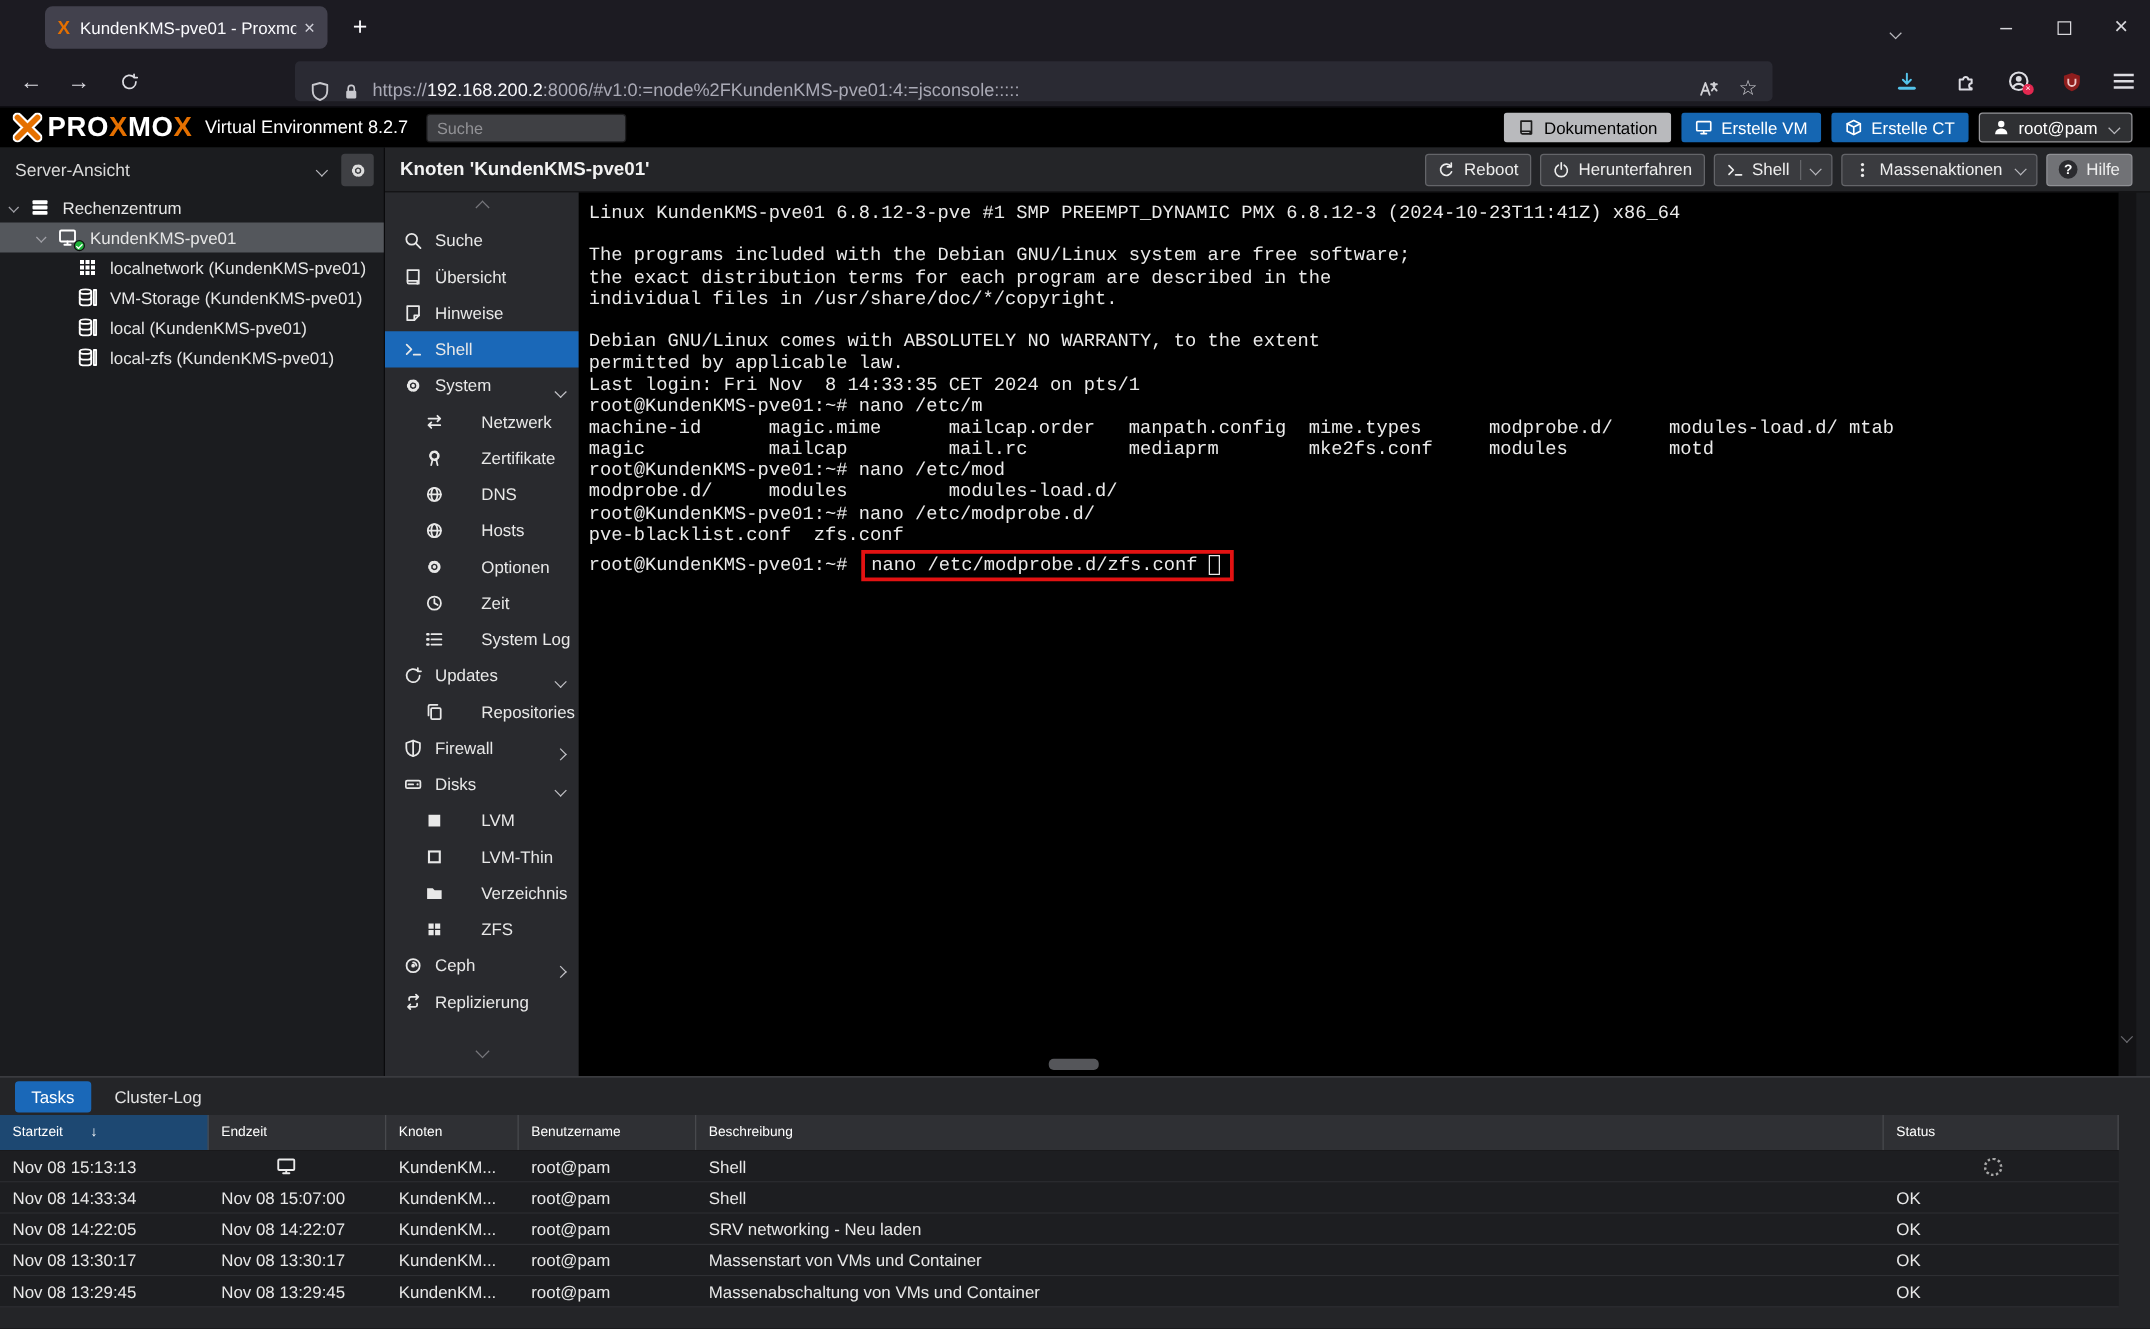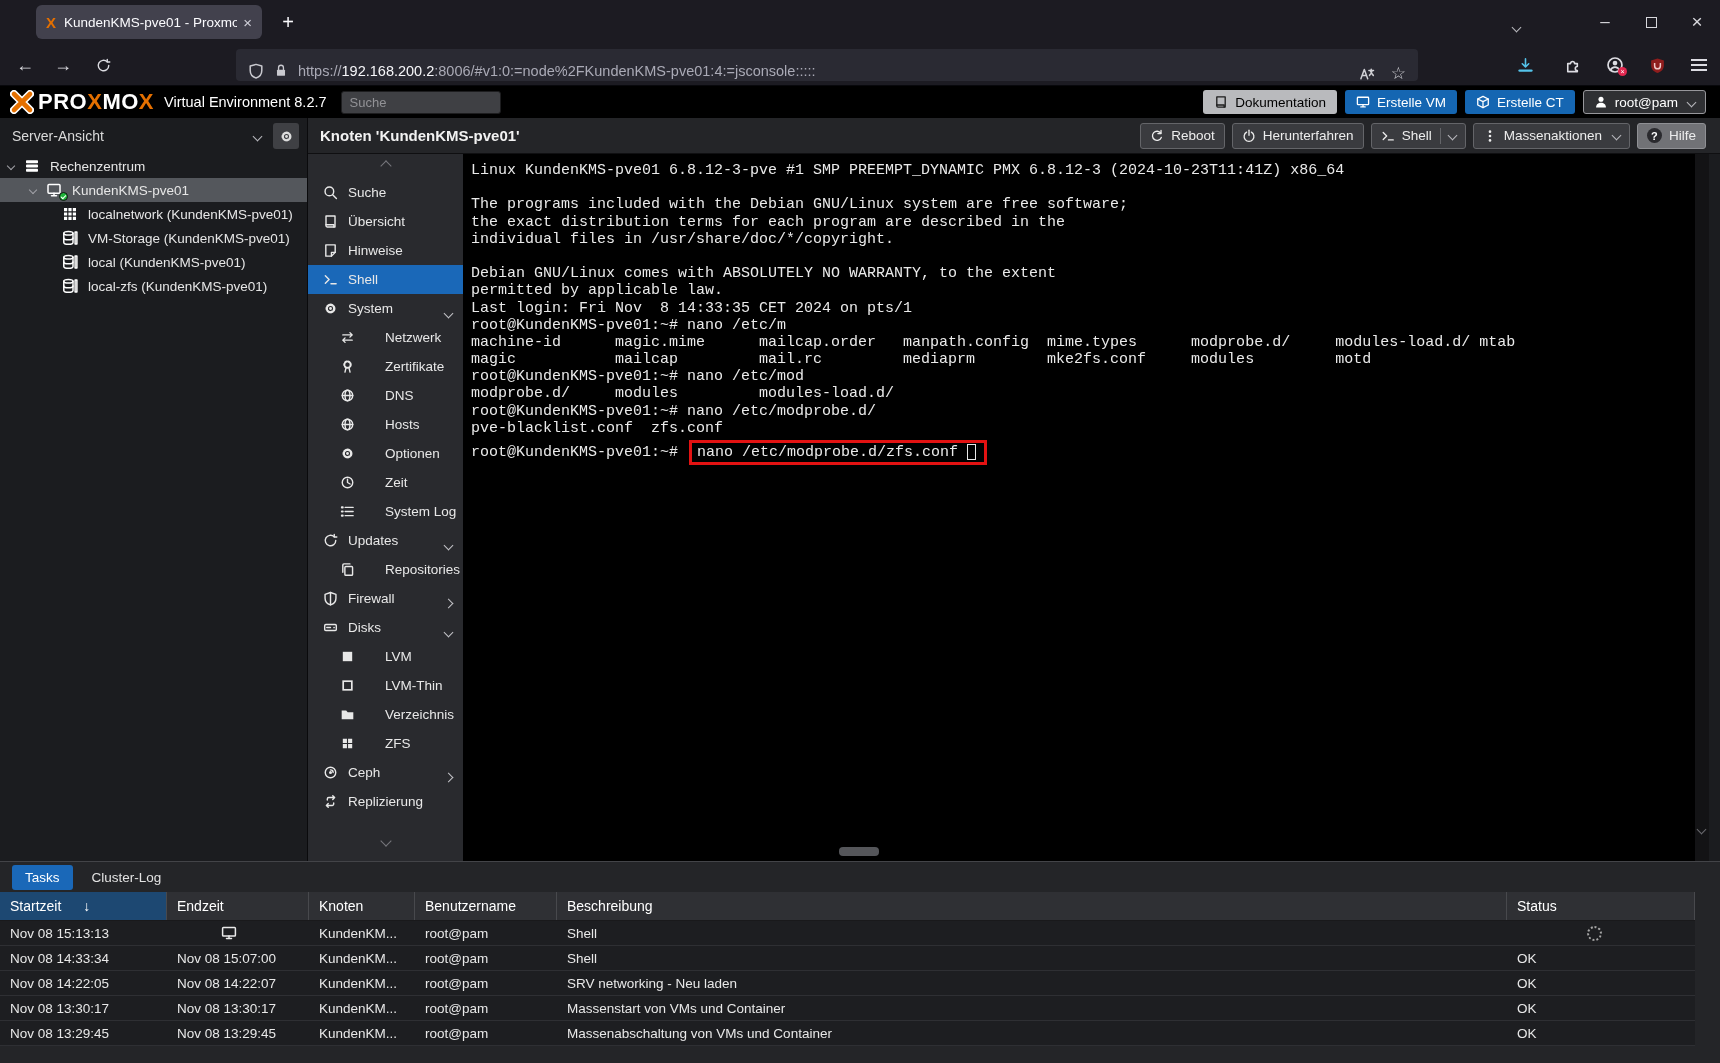--- a/index.html
+++ b/index.html
@@ -24,21 +24,21 @@
   .maxbox{width:11px;height:11px;border:1.5px solid #d7d7dc;}
   .cv{display:inline-block;width:7px;height:7px;border-right:1.6px solid #b9b9be;border-bottom:1.6px solid #b9b9be;}
   .cv-down{transform:rotate(45deg);}
   .cv-right{transform:rotate(-45deg);}
   .cv-up{transform:rotate(225deg);}
 
   .navbar{position:absolute;left:0;top:44px;width:1720px;height:42px;background:#1c1b22;border-bottom:1px solid #08080c;}
   .navic{position:absolute;top:0;height:42px;width:34px;display:flex;align-items:center;justify-content:center;color:#dcdce2;font-size:18px;}
   .nv-back{left:8px;}.nv-fwd{left:46px;}.nv-rel{left:86px;}
   .urlbar{position:absolute;left:236px;top:5px;width:1182px;height:32px;background:#2a2a33;border-radius:4px;
-    display:flex;align-items:flex-start;padding:14px 12px;color:#c9c9cf;}
+    display:flex;align-items:flex-end;padding:0 12px;color:#c9c9cf;}
   .urltext{margin-left:10px;font-size:14.5px;color:#aaaab6;white-space:nowrap;overflow:hidden;}
   .urltext .host{color:#f7f7fa;}
   .urlright{margin-left:auto;display:flex;align-items:center;gap:16px;color:#d0d0d5;}
   .star{font-size:17px;}
   .dl{left:1508px;color:#54c3ea;}
   .pz{left:1556px;}.pf{left:1598px;}.ub{left:1640px;}.hb{left:1682px;}
   .bars{width:16px;height:12px;border-top:2px solid #dcdce2;border-bottom:2px solid #dcdce2;position:relative;}
   .bars::after{content:"";position:absolute;left:0;top:3px;width:16px;height:2px;background:#dcdce2;}
   .pfwrap{position:relative;}
   .pfbadge{position:absolute;right:-3px;bottom:-2px;width:9px;height:9px;border-radius:50%;background:#e22850;
@@ -108,21 +108,21 @@
   .hthumb{position:absolute;left:376px;bottom:5px;width:40px;height:9px;background:#55565a;border-radius:4px;}
   .termscroll{position:absolute;left:1695px;top:154px;width:14px;bottom:202px;background:#131315;}
   .termscroll .cv{position:absolute;left:3px;bottom:28px;border-color:#6a6a6f;}
 
   
   .tasks{position:absolute;left:0;bottom:0;width:1720px;height:202px;background:#242528;border-top:1px solid #434448;}
   .ttabs{height:30px;display:flex;align-items:center;padding-left:12px;gap:6px;}
   .ttab{padding:5px 13px;font-size:13.5px;color:#e2e2e2;border-radius:3px;text-align:center;}
   .ttab.active{background:#1a68b8;color:#fff;}
   .thead{height:29px;display:flex;background:#2f3034;border-bottom:1px solid #19191b;width:1695px;}
-  .th{display:flex;align-items:center;padding-left:10px;color:#fff;font-size:14px;border-right:1px solid #48494d;gap:22px;}
+  .th{display:flex;align-items:center;padding-left:10px;color:#fff;font-size:11px;border-right:1px solid #48494d;gap:22px;}
   .th.c0{background:#1d4872;}
   .c0{width:167px;flex:none;}.c1{width:142px;flex:none;}.c2{width:106px;flex:none;}
   .c3{width:142px;flex:none;}.c4{width:950px;flex:none;}.c5{width:188px;flex:none;}
   .tr{height:25px;display:flex;border-bottom:1px solid #2e2f33;background:#1d1e21;width:1695px;}
   .td{padding-left:10px;display:flex;align-items:center;color:#e8e8e8;font-size:13.5px;white-space:nowrap;overflow:hidden;}
   .mon{margin-left:44px;color:#eaeaea;}
   .spinner{width:15px;height:15px;border-radius:50%;border:2.5px dotted #a7a7a7;margin-left:70px;}
   .vscroll{position:absolute;left:1695px;top:891px;width:14px;bottom:0;background:#2a2b2e;}
 </style>
 </head>

